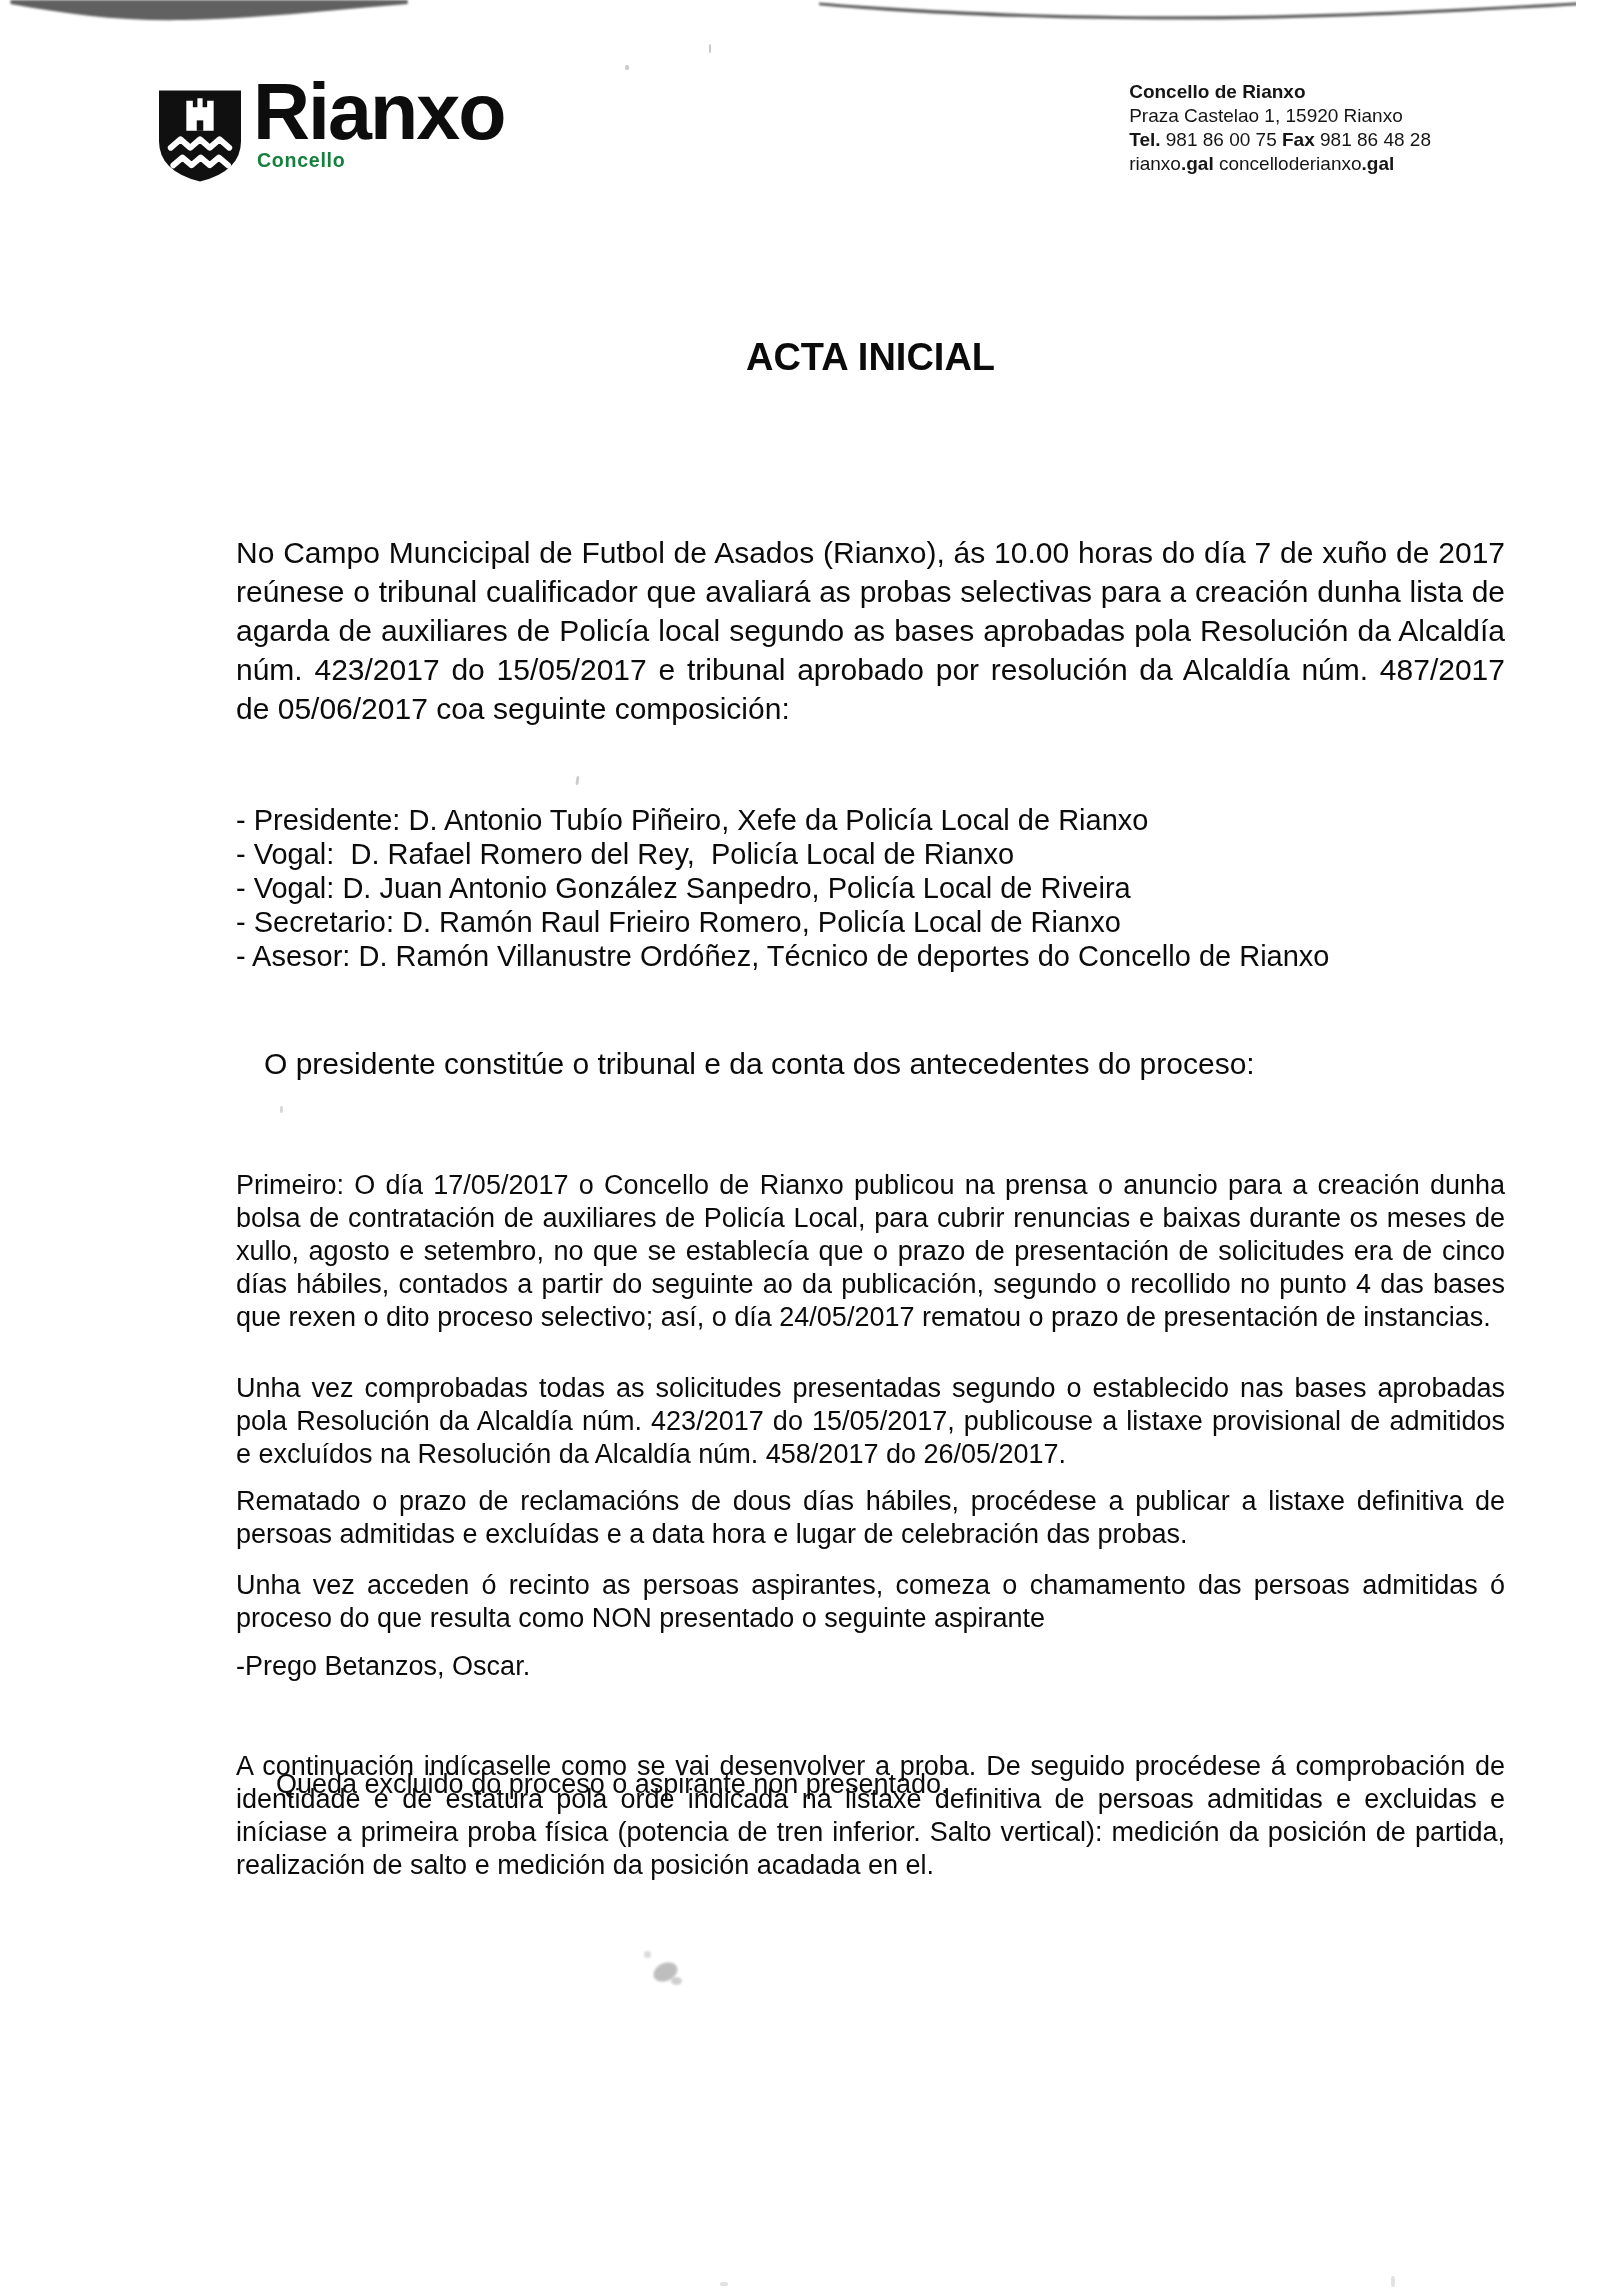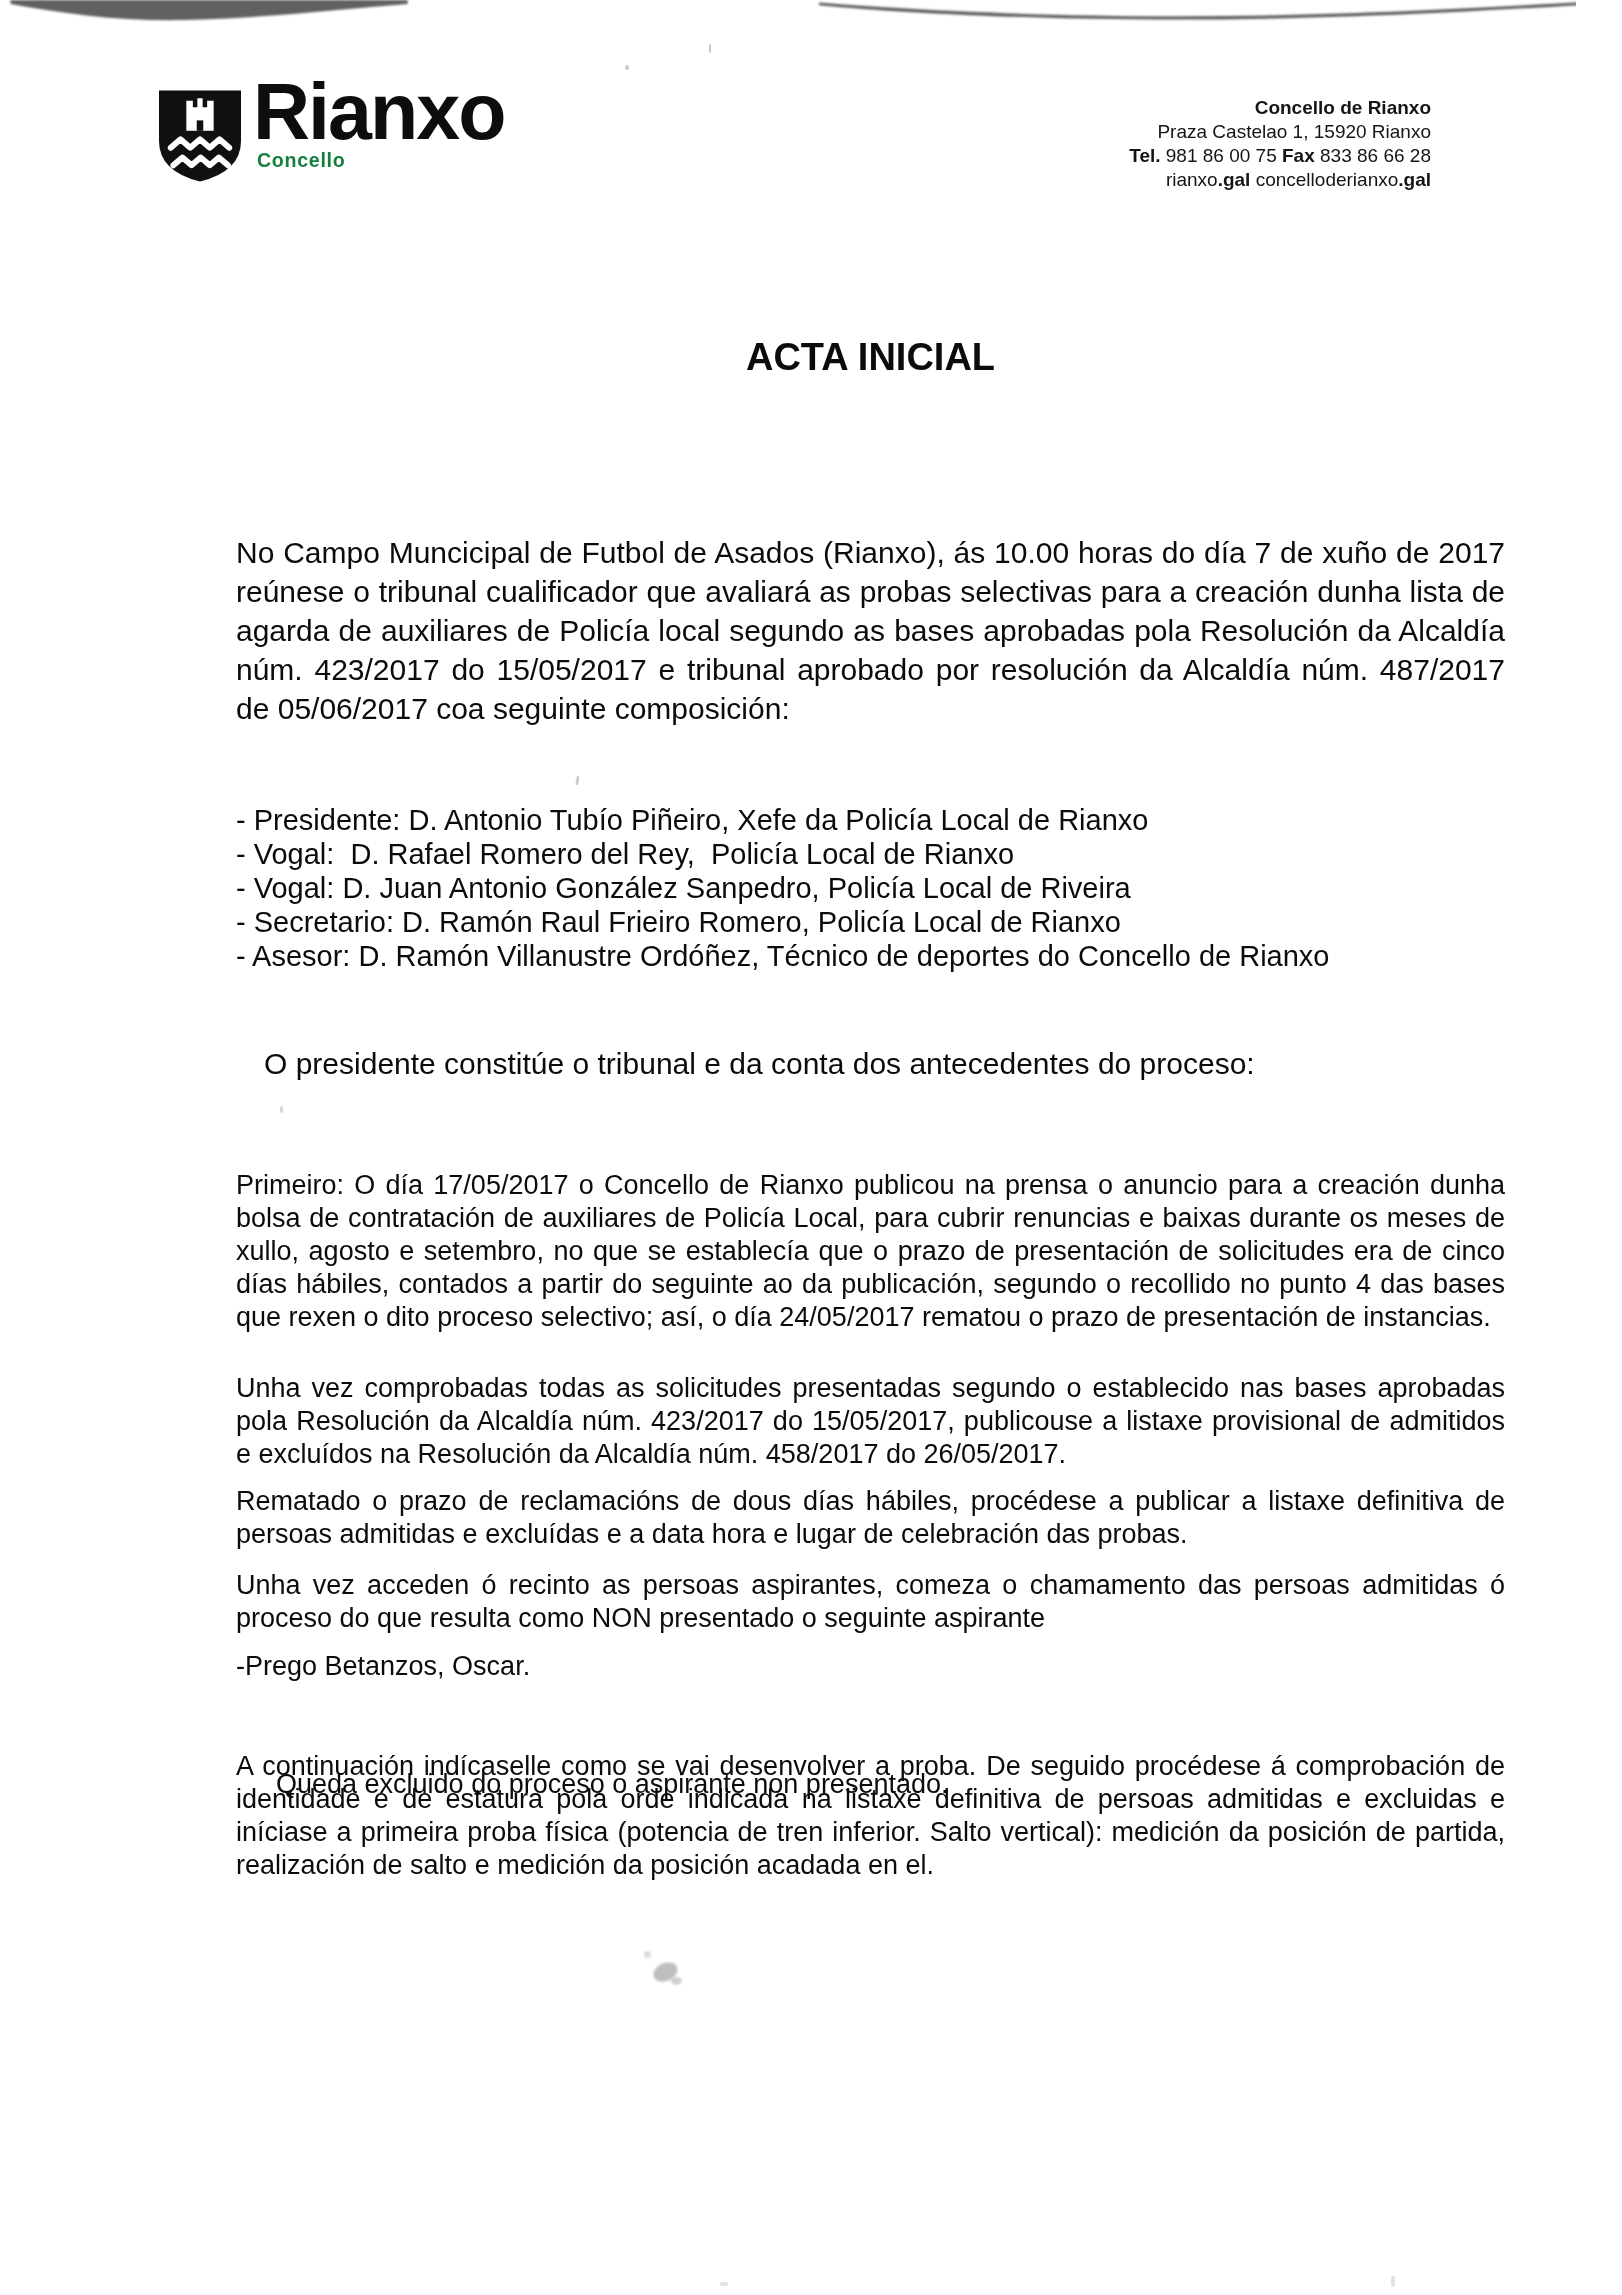--- a/index.html
+++ b/index.html
@@ -17,22 +17,22 @@
   .brand{
     position:absolute;left:253px;top:72px;
     font-size:79px;font-weight:bold;letter-spacing:-2px;line-height:1;
     color:#0d0d0d;
   }
   .brand-sub{
     position:absolute;left:257px;top:149px;
     font-size:19.6px;font-weight:bold;letter-spacing:0.7px;color:#15803d;
   }
   .contact{
-    position:absolute;right:145px;top:96px;
-    text-align:right;font-size:19px;line-height:24px;color:#151515;
+    position:absolute;right:145px;top:80px;
+    text-align:left;font-size:19px;line-height:24px;color:#151515;
   }
   
   .doc-title{
     position:absolute;left:236px;width:1269px;top:336px;
     margin:0;text-align:center;
     font-size:38px;font-weight:bold;letter-spacing:0px;
   }
   
   .col{left:236px;width:1269px;margin:0;}
   .t46{font-size:30px;line-height:39px;}
@@ -73,21 +73,21 @@
       <path d="M22,115 l14,-12 14,12 14,-12 14,12 14,-12 14,12" fill="none" stroke="#ffffff" stroke-width="9" stroke-linecap="round" stroke-linejoin="round"></path>
     </svg>
   </div>
   <div class="brand">Rianxo</div>
   <div class="brand-sub">Concello</div>
 
   <div class="contact">
     <div class="b">Concello de Rianxo</div>
     <div>Praza Castelao 1, 15920 Rianxo</div>
     <div>
-      <span class="b">Tel. </span><span>981 86 00 75 </span><span class="b">Fax </span><span>833 86 66 28</span>
+      <span class="b">Tel. </span><span>981 86 00 75 </span><span class="b">Fax </span><span>981 86 48 28</span>
     </div>
     <div>
       <span>rianxo</span><span class="b">.gal</span><span> concelloderianxo</span><span class="b">.gal</span>
     </div>
   </div>
 
   <h1 class="doc-title">ACTA INICIAL</h1>
 
 
   <p class="abs col t46 just" style="top:533px;">No Campo Muncicipal de Futbol de Asados (Rianxo), ás 10.00 horas do día 7 de xuño de 2017 reúnese o tribunal cualificador que avaliará as probas selectivas para a creación dunha lista de agarda de auxiliares de Policía local segundo as bases aprobadas pola Resolución da Alcaldía núm. 423/2017 do 15/05/2017 e tribunal aprobado por resolución da Alcaldía núm. 487/2017 de 05/06/2017 coa seguinte composición:</p>

